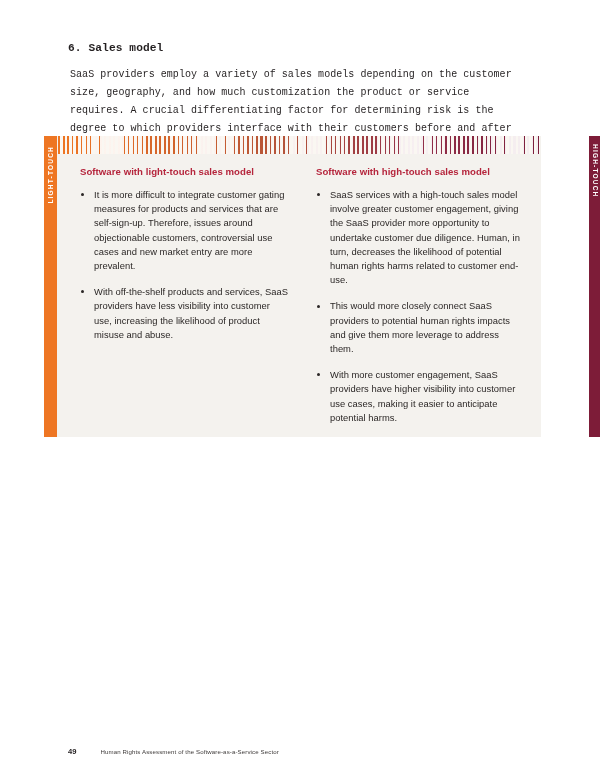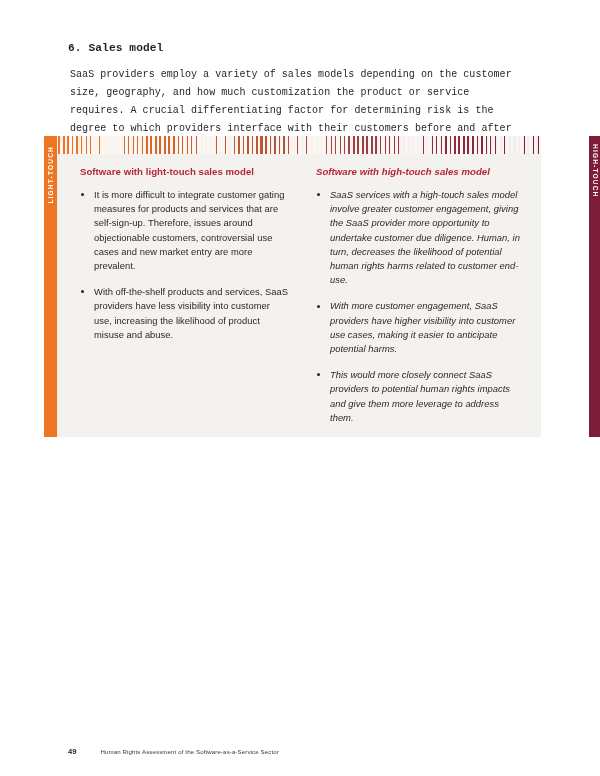--- a/index.html
+++ b/index.html
@@ -144,21 +144,20 @@
   .column {
     box-sizing: border-box;
   }
   .column.left {
     width: 248px;
     padding: 0 16px 0 24px;
   }
   .column.right {
     width: 237px;
     padding: 0 16px 0 12px;
-    font-style: italic;
   }
 
   .column-heading {
     font-size: 9.6px;
     font-weight: bold;
     color: #b5253c;
     margin: 0 0 11px 0;
     letter-spacing: 0.05px;
   }
   .column.right .column-heading {
@@ -255,25 +254,25 @@
 
       <div class="column right">
         <h3 class="column-heading">Software with high-touch sales model</h3>
         <ul class="bullet-list">
           <li class="bullet-item">
             <span class="bullet-dot"></span>
             <span>SaaS services with a high-touch sales model involve greater customer engagement, giving the SaaS provider more opportunity to undertake customer due diligence. Human, in turn, decreases the likelihood of potential human rights harms related to customer end-use.</span>
           </li>
           <li class="bullet-item">
             <span class="bullet-dot"></span>
+            <span>This would more closely connect SaaS providers to potential human rights impacts and give them more leverage to address them.</span>
+          </li>
+          <li class="bullet-item">
+            <span class="bullet-dot"></span>
             <span>With more customer engagement, SaaS providers have higher visibility into customer use cases, making it easier to anticipate potential harms.</span>
-          </li>
-          <li class="bullet-item">
-            <span class="bullet-dot"></span>
-            <span>This would more closely connect SaaS providers to potential human rights impacts and give them more leverage to address them.</span>
           </li>
         </ul>
       </div>
 
     </div>
   </div>
 
   <div class="footer">
     <span class="footer-page-number">49</span>
     <span class="footer-text">Human Rights Assessment of the Software-as-a-Service Sector</span>

